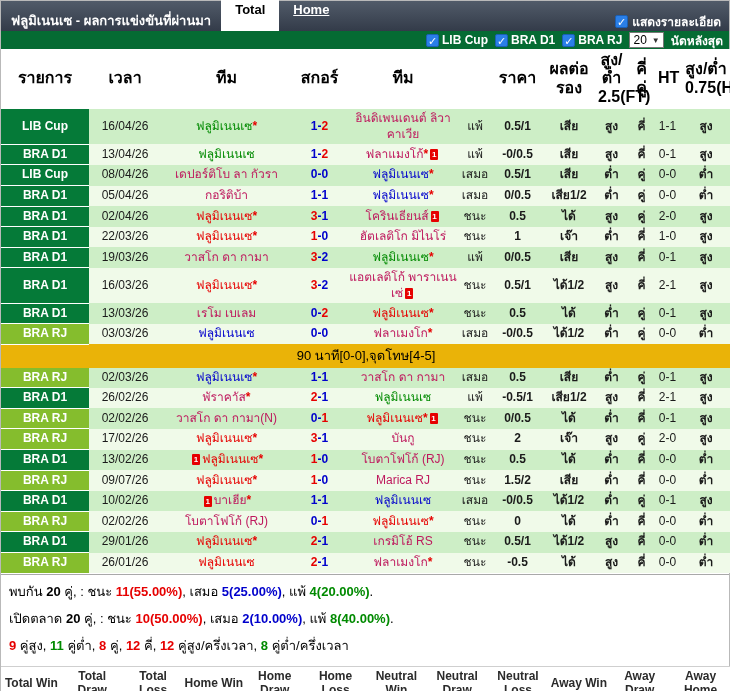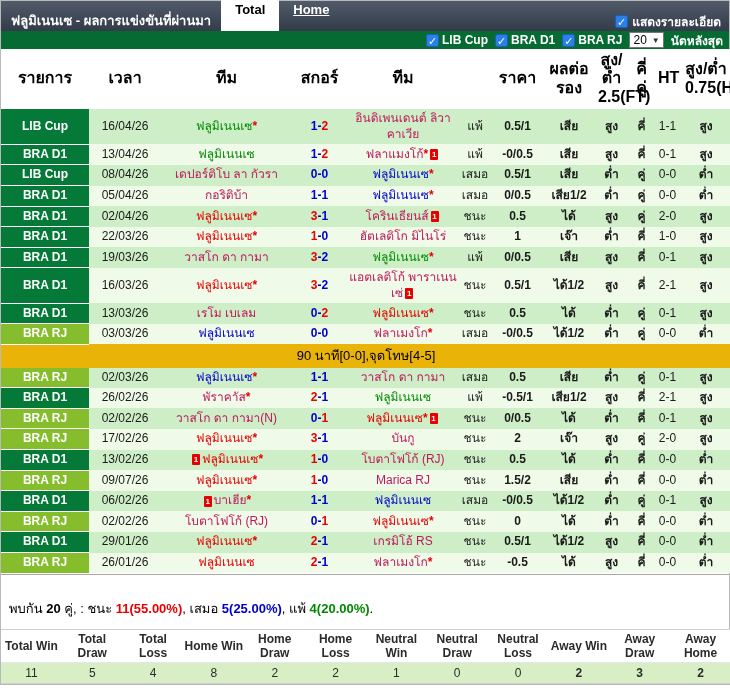--- a/index.html
+++ b/index.html
@@ -52,21 +52,21 @@
   td.res { word-break:break-all; }
   td.semibold { font-weight:bold; }
   .star { color:#e60000; font-weight:bold; }
   .redcard { display:inline-block; width:8px; height:11px; background:#e60000; border-radius:1px;
              color:#fff; font-size:8px; line-height:11px; text-align:center; vertical-align:middle;
              font-weight:bold; margin:0 2px; }
   tr.note-row td { background:#eab308; font-size:13px; padding:3px 0; color:#000; }
 
   
   .summary { border-top:1px solid #a9a9a9; padding:6px 8px 4px; font-size:13px; background:#fff; }
-  .summary .line { margin:17px 0 6px; color:#000; }
+  .summary .line { margin:0 0 6px; color:#000; }
 
   
   table.stats { width:730px; border-collapse:collapse; table-layout:fixed; text-align:center;
                 border-top:1px solid #cfcfcf; border-bottom:1px solid #cfcfcf; }
   table.stats th { font-size:12px; font-weight:bold; color:#2b2b2b; padding:2px 1px; background:#fff;
                    word-wrap:break-word; line-height:1.2; }
   table.stats td { font-size:12px; padding:3px 1px; color:#2b2b2b; }
   table.stats tr.cnt td { background:#d8efc5; border-top:1px solid #e6e6e6; }
   table.stats .c-navy { font-weight:bold; }
 </style>
@@ -362,21 +362,21 @@
           <td class="res c-red">ชนะ</td>
           <td class="semibold c-black">1.5/2</td>
           <td class="semibold c-green">เสีย</td>
           <td class="semibold c-green">ต่ำ</td>
           <td class="semibold c-green">คี่</td>
           <td>0-0</td>
           <td class="semibold c-green">ต่ำ</td>
         </tr>
         <tr class="r-a">
           <td class="league lg-dark">BRA D1</td>
-          <td>06/02/26</td>
+          <td>10/02/26</td>
           <td><span class="redcard">1</span><span class="c-black">บาเฮีย</span><span class="star">*</span></td>
           <td class="score"><span class="c-blue">1</span><span class="c-blue">-</span><span class="c-blue">1</span></td>
           <td><span class="c-blue">ฟลูมิเนนเซ</span></td>
           <td class="res c-blue">เสมอ</td>
           <td class="semibold c-blue">-0/0.5</td>
           <td class="semibold c-red">ได้1/2</td>
           <td class="semibold c-green">ต่ำ</td>
           <td class="semibold c-red">คู่</td>
           <td>0-1</td>
           <td class="semibold c-red">สูง</td>
@@ -421,20 +421,22 @@
           <td class="semibold c-red">สูง</td>
           <td class="semibold c-green">คี่</td>
           <td>0-0</td>
           <td class="semibold c-green">ต่ำ</td>
         </tr>
       </tbody>
   </table>
 
   <div class="summary" id="summary-box">
       <div class="line"><span>พบกัน </span><span class=" bold">20</span><span> คู่, : ชนะ </span><span class="c-red bold">11(55.00%)</span><span>, เสมอ </span><span class="c-blue bold">5(25.00%)</span><span>, แพ้ </span><span class="c-green bold">4(20.00%)</span><span>.</span></div>
+      <div class="line"><span>เปิดตลาด </span><span class=" bold">20</span><span> คู่, : ชนะ </span><span class="c-red bold">10(50.00%)</span><span>, เสมอ </span><span class="c-blue bold">2(10.00%)</span><span>, แพ้ </span><span class="c-green bold">8(40.00%)</span><span>.</span></div>
+      <div class="line"><span class="c-red bold">9</span><span> คู่สูง, </span><span class="c-green bold">11</span><span> คู่ต่ำ, </span><span class="c-red bold">8</span><span> คู่, </span><span class="c-red bold">12</span><span> คี่, </span><span class="c-red bold">12</span><span> คู่สูง/ครึ่งเวลา, </span><span class="c-green bold">8</span><span> คู่ต่ำ/ครึ่งเวลา</span></div>
     </div>
 
   <table class="stats">
     <thead>
         <tr id="stats-head">
           <th>Total Win</th>
           <th>Total Draw</th>
           <th>Total Loss</th>
           <th>Home Win</th>
           <th>Home Draw</th>

